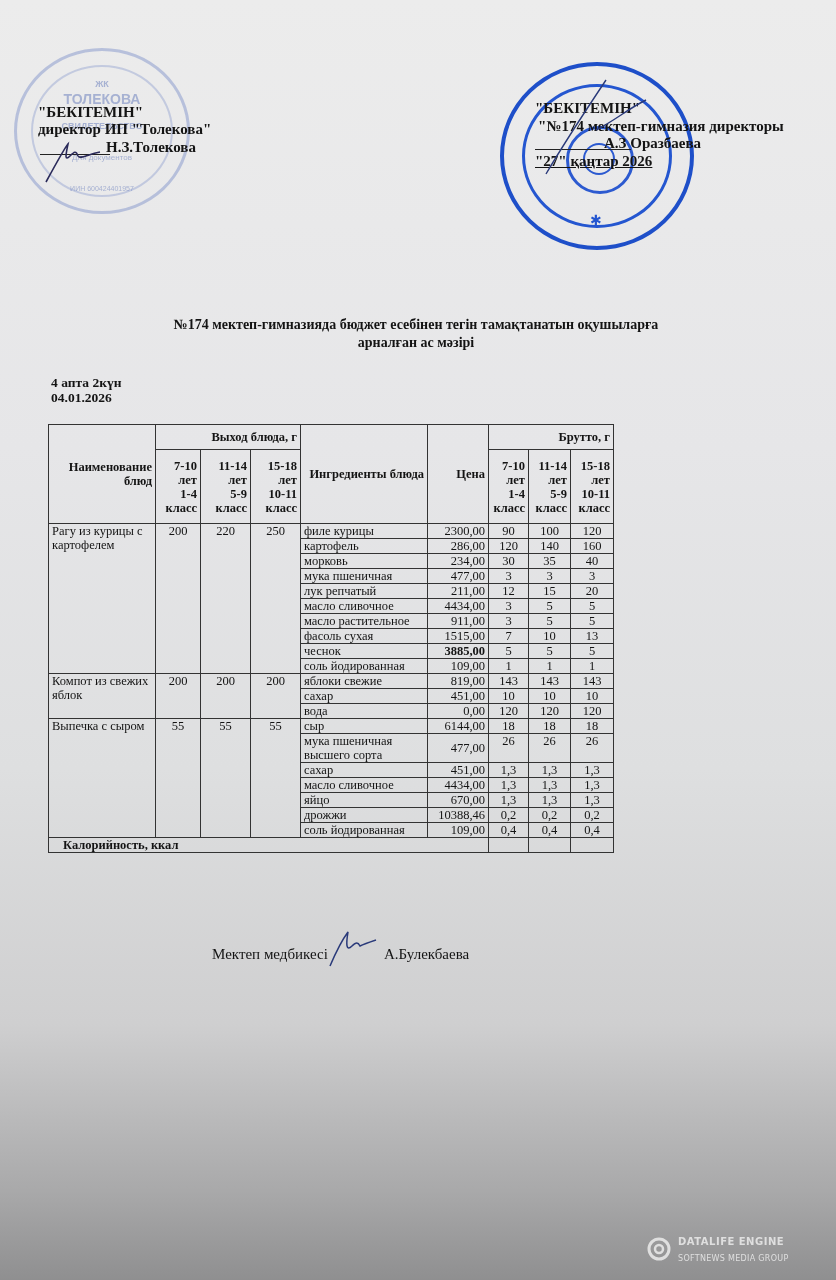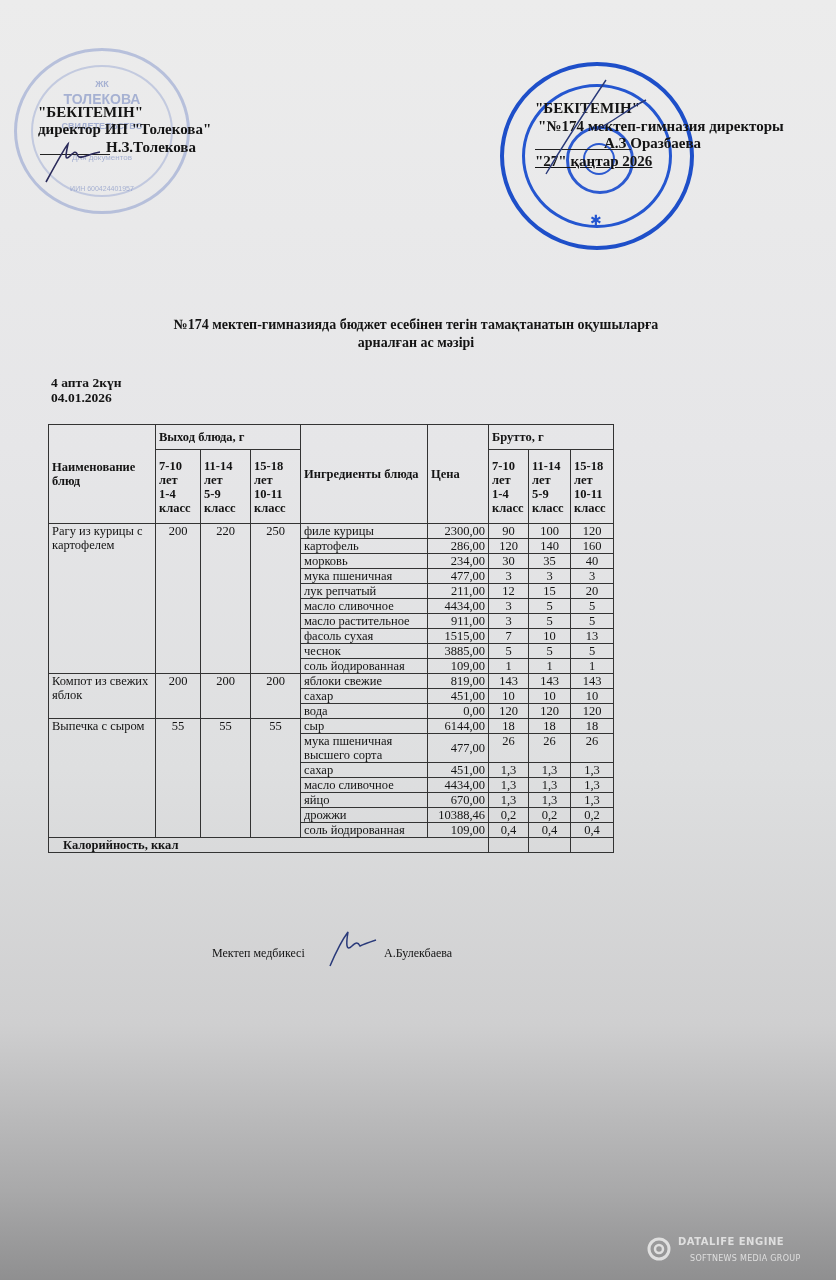--- a/index.html
+++ b/index.html
@@ -18,24 +18,24 @@
   .emblem{position:absolute;left:62px;top:60px;width:62px;height:62px;border-radius:50%;border:3px solid #2c5ad0;}
   .emblem::after{content:"";position:absolute;left:14px;top:14px;width:28px;height:28px;border-radius:50%;border:2px solid #2c5ad0;}
   .approve{font-size:15px;line-height:16px;font-weight:bold;}
   .sig{position:absolute;}
   
   .title{position:absolute;left:0;width:832px;text-align:center;font-weight:bold;font-size:14px;line-height:18px;}
   .meta{position:absolute;left:51px;font-weight:bold;font-size:13.5px;line-height:15px;}
   
   table.menu{position:absolute;left:48px;top:424px;border-collapse:collapse;font-size:12.5px;line-height:14px;}
   table.menu td, table.menu th{border:1px solid #333;padding:0 3px;vertical-align:top;}
-  table.menu th{font-weight:bold;text-align:left;vertical-align:middle;}
+  table.menu th{font-weight:bold;text-align:right;vertical-align:middle;}
   .num{text-align:right;}
   .cen{text-align:center;}
-  .footer-line{position:absolute;top:946px;font-size:12px;}
+  .footer-line{position:absolute;top:946px;font-size:15px;}
   .watermark{position:absolute;left:646px;top:1236px;color:rgba(235,235,235,0.85);font-family:"DejaVu Sans",sans-serif;}
 </style>
 </head>
 <body>
 
 <div class="stamp stamp-left">
   <div class="stamp-left-text" style="top:28px;font-size:9px;">ЖК</div>
   <div class="stamp-left-text" style="top:40px;font-size:14px;">ТОЛЕКОВА</div>
   <div class="stamp-left-text" style="top:70px;font-size:9px;">СВИДЕТЕЛЬСТВО</div>
   <div class="stamp-left-text" style="top:102px;font-size:8px;font-weight:normal;">Для документов</div>
@@ -153,21 +153,21 @@
       </tr>
       <tr>
         <td>фасоль сухая</td>
         <td class="num" style="vertical-align: top;">1515,00</td>
         <td class="cen">7</td>
         <td class="cen">10</td>
         <td class="cen">13</td>
       </tr>
       <tr>
         <td>чеснок</td>
-        <td class="num" style="vertical-align: top;">3885,00</td>
+        <td class="num" style="vertical-align: top; font-weight: bold;">3885,00</td>
         <td class="cen">5</td>
         <td class="cen">5</td>
         <td class="cen">5</td>
       </tr>
       <tr>
         <td>соль йодированная</td>
         <td class="num" style="vertical-align: top;">109,00</td>
         <td class="cen">1</td>
         <td class="cen">1</td>
         <td class="cen">1</td>
@@ -264,14 +264,14 @@
   <path d="M4 38 C 10 24, 16 12, 22 4 C 20 16, 20 24, 26 18 C 30 14, 32 14, 34 18 C 38 16, 44 14, 50 12" stroke="#2a3a7a" stroke-width="1.5" fill="none"></path>
 </svg>
 <div class="footer-line" style="left:384px;">А.Булекбаева</div>
 
 <div class="watermark">
   <svg width="26" height="26" style="position:absolute;left:0;top:0;">
     <circle cx="13" cy="13" r="10" stroke="rgba(235,235,235,0.85)" stroke-width="3" fill="none"></circle>
     <circle cx="13" cy="13" r="4" stroke="rgba(235,235,235,0.85)" stroke-width="2.5" fill="none"></circle>
   </svg>
   <div style="position:absolute;left:32px;top:0;font-size:10px;font-weight:bold;white-space:nowrap;letter-spacing:0.5px;">DATALIFE ENGINE</div>
-  <div style="position:absolute;left:44px;top:18px;font-size:8px;white-space:nowrap;letter-spacing:0.3px;">SOFTNEWS MEDIA GROUP</div>
+  <div style="position:absolute;left:32px;top:18px;font-size:8px;white-space:nowrap;letter-spacing:0.3px;">SOFTNEWS MEDIA GROUP</div>
 </div>
 
 </body></html>

